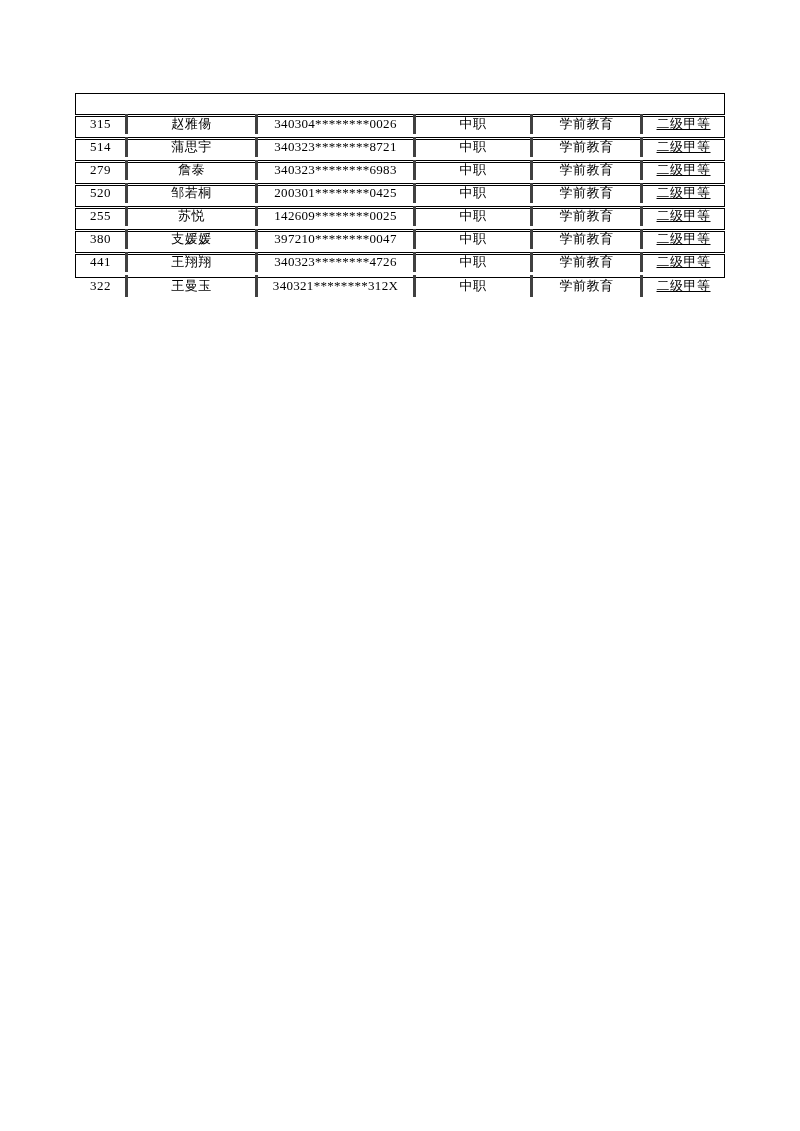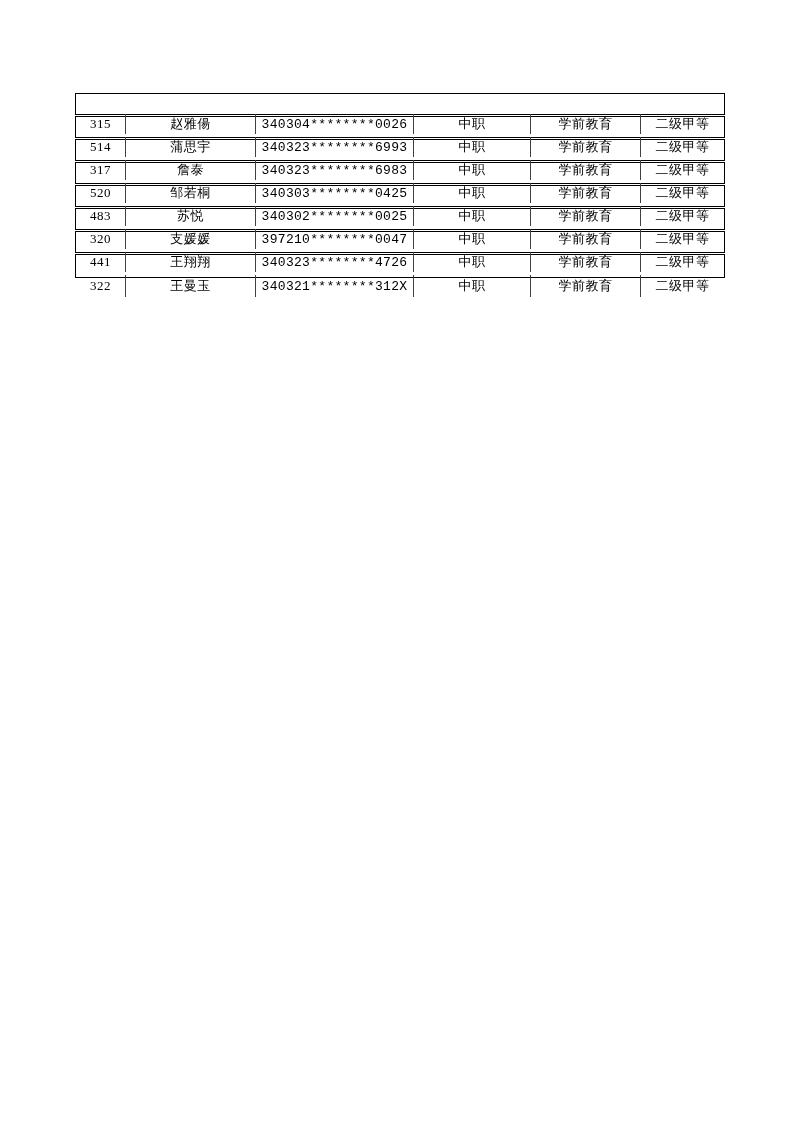--- a/index.html
+++ b/index.html
@@ -37,75 +37,75 @@
     height: 100%;
     display: flex;
     align-items: center;
     justify-content: center;
     font-size: 13px;
     letter-spacing: 0.5px;
     white-space: nowrap;
     overflow: hidden;
     margin-top: 20px;
   }
-  .cell + .cell { border-left: 1px solid #404040; }
+  .cell + .cell { border-left: 3px solid #404040; }
   .c-index { width: 49px;  }
   .c-name  { width: 130px; }
-  .c-id    { width: 158px; letter-spacing: 0.3px; font-family: Liberation Mono, monospace; }
+  .c-id    { width: 158px; letter-spacing: 0.3px; }
   .c-level { width: 117px; font-family: Liberation Serif, serif; }
   .c-major { width: 110px; }
-  .c-grade { flex: 1; }
+  .c-grade { flex: 1; text-decoration: underline; }
 </style>
 </head>
 <body>
 
 <div class="page">
   <div class="table">
       <div class="row">
     <div class="cell c-index">315</div>
     <div class="cell c-name">赵雅偒</div>
     <div class="cell c-id">340304********0026</div>
     <div class="cell c-level">中职</div>
     <div class="cell c-major">学前教育</div>
     <div class="cell c-grade">二级甲等</div>
   </div>
       <div class="row">
     <div class="cell c-index">514</div>
     <div class="cell c-name">蒲思宇</div>
-    <div class="cell c-id">340323********6993</div>
+    <div class="cell c-id">340323********8721</div>
     <div class="cell c-level">中职</div>
     <div class="cell c-major">学前教育</div>
     <div class="cell c-grade">二级甲等</div>
   </div>
       <div class="row">
-    <div class="cell c-index">317</div>
+    <div class="cell c-index">279</div>
     <div class="cell c-name">詹泰</div>
     <div class="cell c-id">340323********6983</div>
     <div class="cell c-level">中职</div>
     <div class="cell c-major">学前教育</div>
     <div class="cell c-grade">二级甲等</div>
   </div>
       <div class="row">
     <div class="cell c-index">520</div>
     <div class="cell c-name">邹若桐</div>
-    <div class="cell c-id">340303********0425</div>
+    <div class="cell c-id">200301********0425</div>
     <div class="cell c-level">中职</div>
     <div class="cell c-major">学前教育</div>
     <div class="cell c-grade">二级甲等</div>
   </div>
       <div class="row">
-    <div class="cell c-index">483</div>
+    <div class="cell c-index">255</div>
     <div class="cell c-name">苏悦</div>
-    <div class="cell c-id">340302********0025</div>
+    <div class="cell c-id">142609********0025</div>
     <div class="cell c-level">中职</div>
     <div class="cell c-major">学前教育</div>
     <div class="cell c-grade">二级甲等</div>
   </div>
       <div class="row">
-    <div class="cell c-index">320</div>
+    <div class="cell c-index">380</div>
     <div class="cell c-name">支媛媛</div>
     <div class="cell c-id">397210********0047</div>
     <div class="cell c-level">中职</div>
     <div class="cell c-major">学前教育</div>
     <div class="cell c-grade">二级甲等</div>
   </div>
       <div class="row">
     <div class="cell c-index">441</div>
     <div class="cell c-name">王翔翔</div>
     <div class="cell c-id">340323********4726</div>

